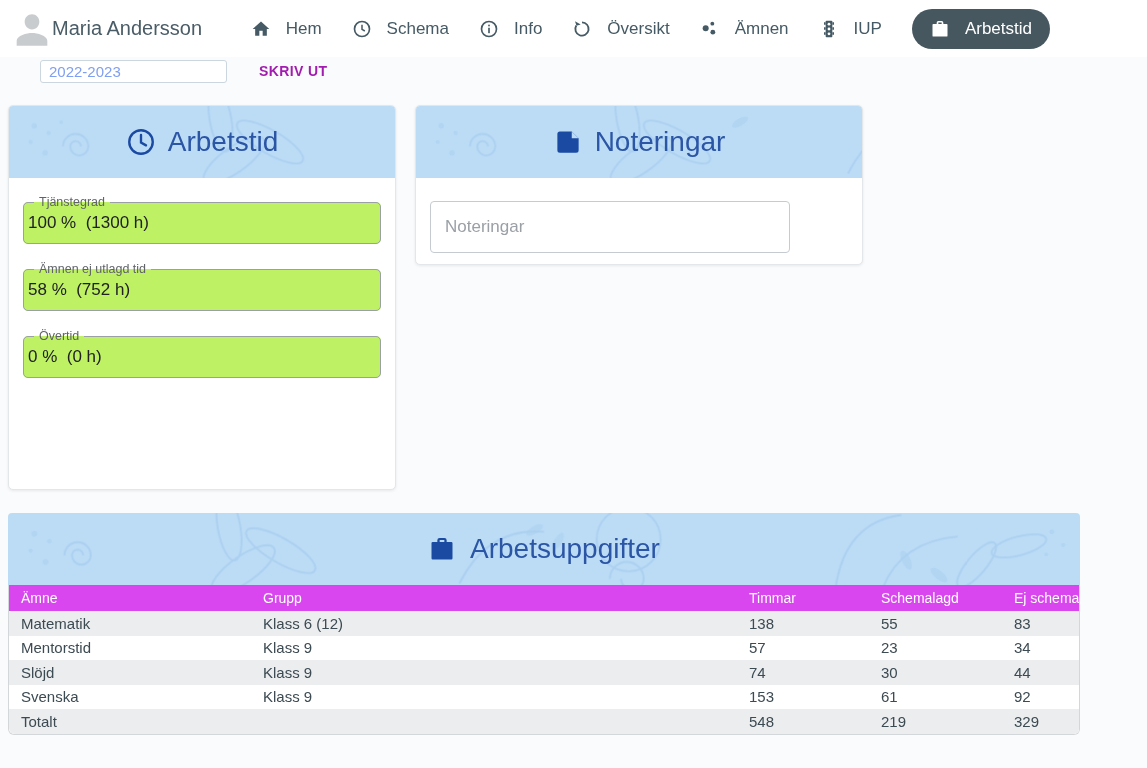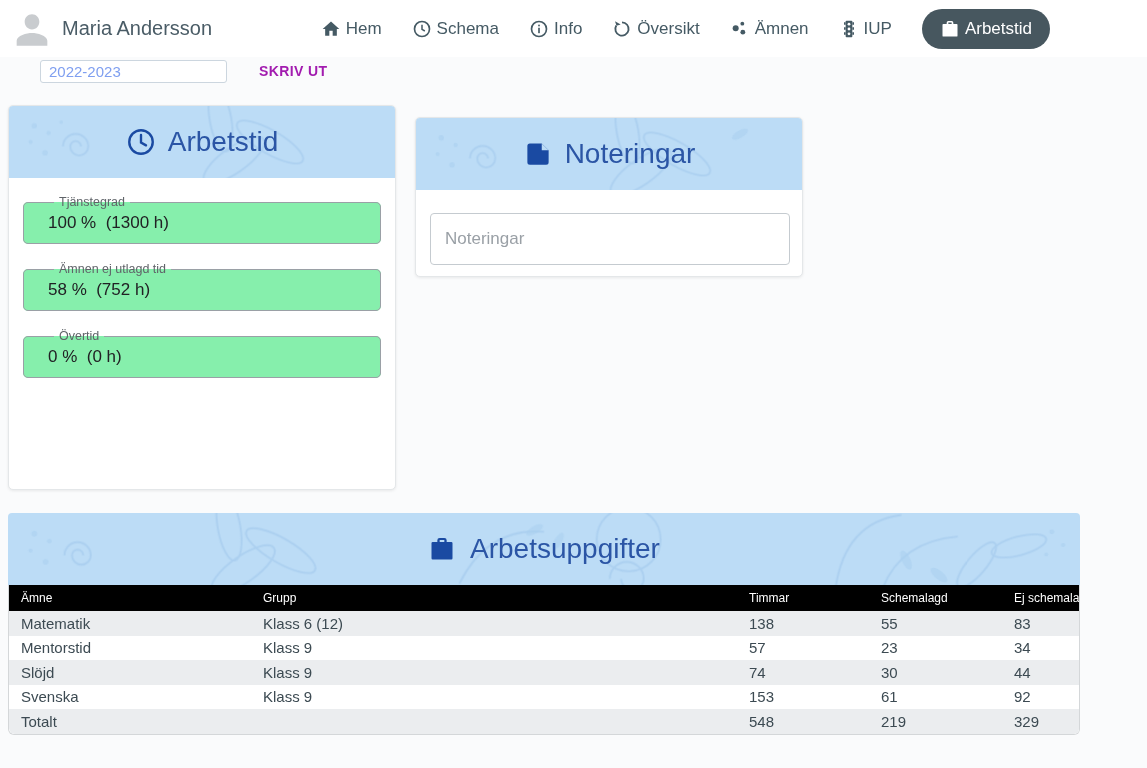--- a/index.html
+++ b/index.html
@@ -11,24 +11,24 @@
     overflow:hidden;
     color:#37474f;
   }
 
   
   .nav {
     position:absolute; top:0; left:0; width:1147px; height:57px;
     background:#ffffff; display:flex; align-items:center; padding-left:12px;
   }
   .avatar { width:40px; height:40px; color:#c9cccf; flex:0 0 auto; }
-  .user-name { font-size:20px; color:#4a5c66; margin-left:10px; white-space:nowrap; }
+  .user-name { font-size:20px; color:#4a5c66; white-space:nowrap; }
   .nav-items { display:flex; align-items:center; gap:30px; margin-left:auto; padding-right:97px; }
   .nav-item {
-    display:flex; align-items:center; gap:5px;
+    display:flex; align-items:center; gap:15px;
     font-size:17px; color:#455a64; cursor:pointer; white-space:nowrap;
   }
   .nav-item svg { width:20px; height:20px; }
   .nav-item.active {
     background:#47575f; color:#ffffff; border-radius:22px; padding:10px 18px;
   }
 
   
   .year-input {
     position:absolute; left:40px; top:60px; width:187px; height:23px;
@@ -44,36 +44,36 @@
   }
 
   
   .card {
     position:absolute; background:#ffffff;
     border:1px solid #e4e7e9; border-radius:5px;
     box-shadow:0 1px 3px rgba(0,0,0,0.08);
     overflow:hidden;
   }
   .card-worktime { left:8px; top:105px; width:388px; height:385px; }
-  .card-notes    { left:415px; top:105px; width:388px; height:160px;margin-top:12px; }
+  .card-notes    { left:415px; top:105px; width:448px; height:160px; }
 
   .card-header {
     position:relative; height:72px; background:#bcdcf6;
     display:flex; align-items:center; justify-content:center; gap:12px;
     overflow:hidden;
   }
   .card-title { font-size:28px; color:#2b55a5; position:relative; z-index:1; }
   .card-header svg.hdr-icon { width:30px; height:30px; position:relative; z-index:1; }
   .deco { position:absolute; inset:0; width:100%; height:100%; z-index:0; }
 
   .card-body { padding:17px 14px 0 14px; }
 
   fieldset.field {
     border:1px solid #9aa0a6; border-radius:5px;
-    padding:2px 12px 10px 24px; margin-bottom:18px; background:#86efac;
+    padding:2px 12px 10px 4px; margin-bottom:18px; background:#bef264;
   }
   fieldset.field legend {
     font-size:12.5px; color:#5f6368; padding:0 5px; margin-left:6px;
   }
   .field-value { font-size:17px; color:#212124; white-space:pre; padding-top:2px; }
 
   .notes-input {
     width:360px; height:52px; border:1px solid #c5cbd0; border-radius:4px;
     margin:6px 0 0 0; padding:0 14px; font-size:17px; color:#212124;
     font-family:"Liberation Sans", sans-serif; outline:none;
@@ -90,21 +90,21 @@
   .tasks-banner svg.hdr-icon { width:28px; height:28px; position:relative; z-index:1; }
   .tasks-title { font-size:28px; color:#2b55a5; position:relative; z-index:1; }
 
   table.tasks-table {
     width:1131px; border-collapse:collapse; table-layout:fixed;
     background:#fff; font-size:15px;
     border:1px solid #d6d9db; border-top:none;
     border-radius:0 0 6px 6px; overflow:hidden;
   }
   .tasks-table thead th {
-    background:#000000; color:#ffffff; font-weight:normal; font-size:12px;
+    background:#d946ef; color:#ffffff; font-weight:normal; font-size:14px;
     text-align:left; height:26px; padding:0 0 0 12px;
   }
   .tasks-table tbody td {
     height:24.5px; padding:0 0 0 12px; color:#3c4a52;
   }
   .tasks-table tbody tr:nth-child(odd)  { background:#ebedef; }
   .tasks-table tbody tr:nth-child(even) { background:#ffffff; }
   .tbl-wrap { border-radius:0 0 6px 6px; overflow:hidden; border:1px solid #d4d7d9; border-top:none; }
   .tbl-wrap table { border:none; }
 </style>

